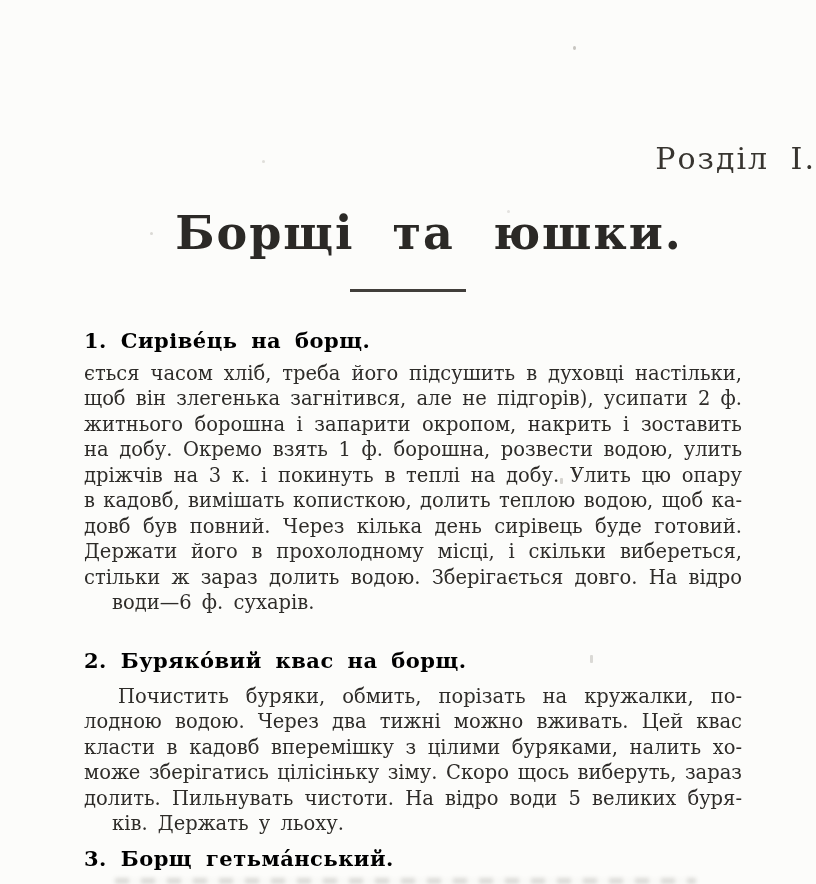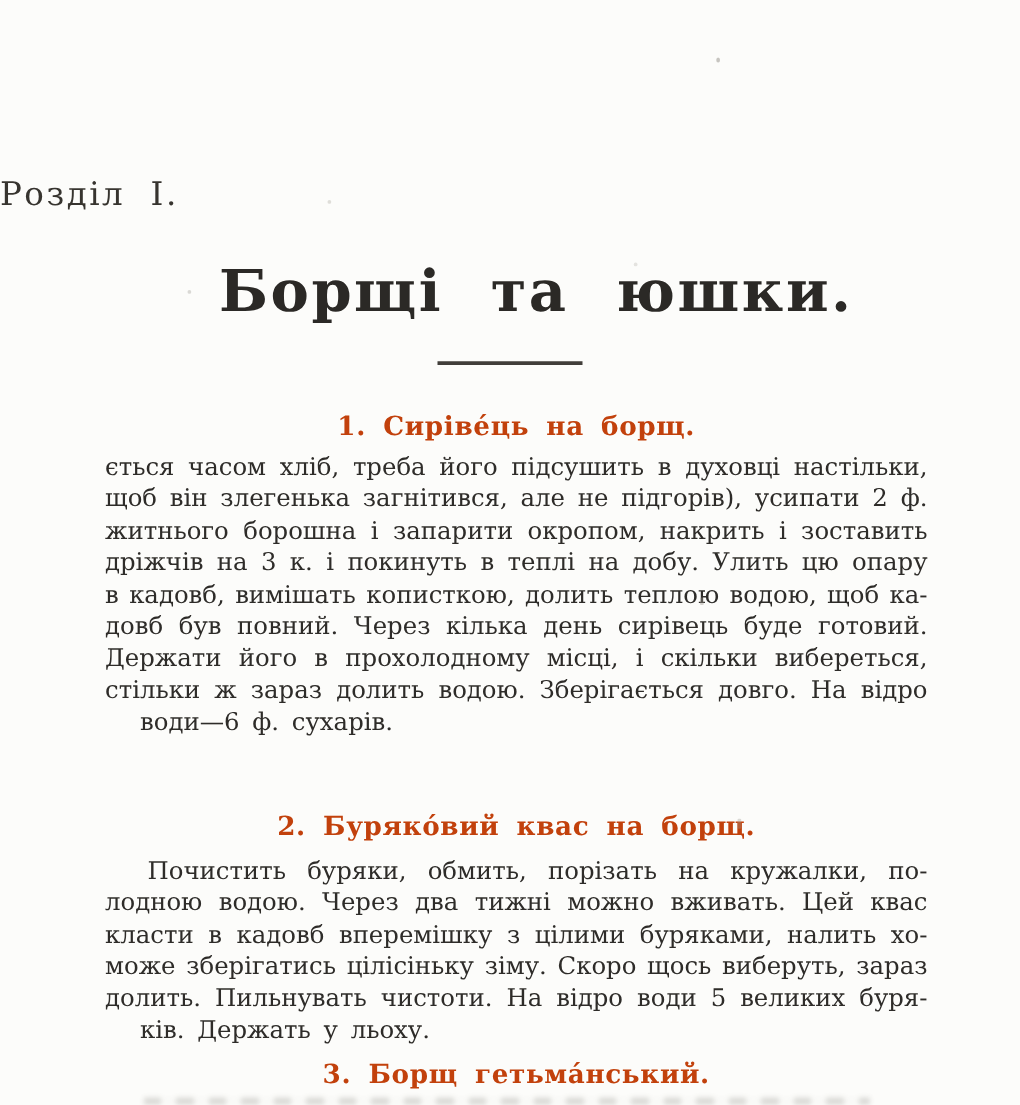--- a/index.html
+++ b/index.html
@@ -15,22 +15,22 @@
     background: #fcfcfa;
     overflow: hidden;
     font-family: "DejaVu Serif", "Liberation Serif", serif;
     color: #2d2b28;
   }
   .chapter-label {
     position: absolute;
     top: 141px;
     left: 0;
     width: 100%;
-    text-align: left;
-    font-size: 26px;
+    text-align: right;
+    font-size: 30px;
     letter-spacing: 2px;
     word-spacing: 10px;
     color: #37342f;
   }
   .chapter-title {
     position: absolute;
     top: 206px;
     left: 0;
     width: 100%;
     text-align: center;
@@ -47,26 +47,25 @@
     left: 50%;
     transform: translateX(-50%);
     width: 116px;
     height: 0;
     border-top: 3px solid #413e3a;
   }
   .section-heading {
     position: absolute;
     left: 84px;
     width: 658px;
-    text-align: center;
     font-size: 21px;
     font-weight: bold;
     letter-spacing: 0.5px;
     word-spacing: 6px;
-    color: #c2410c;
+    color: #000000;
   }
   .heading-1 { top: 328px; }
   .heading-2 { top: 648px; }
   .heading-3 { top: 846px; }
   .para {
     position: absolute;
     left: 84px;
     width: 658px;
     font-size: 19.5px;
     line-height: 25.45px;
@@ -113,20 +112,21 @@
   <div class="chapter-title">Борщі та юшки.</div>
 
   <div class="divider"></div>
 
   <div class="section-heading heading-1">1. Сиріве́ць на борщ.</div>
 
   <div class="para para-1">
     <div class="line">ється часом хліб, треба його підсушить в духовці настільки,</div>
     <div class="line">щоб він злегенька загнітився, але не підгорів), усипати 2 ф.</div>
     <div class="line">житнього борошна і запарити окропом, накрить і зоставить</div>
+    <div class="line">на добу. Окремо взять 1 ф. борошна, розвести водою, улить</div>
     <div class="line">дріжчів на 3 к. і покинуть в теплі на добу. Улить цю опару</div>
     <div class="line">в кадовб, вимішать кописткою, долить теплою водою, щоб ка-</div>
     <div class="line">довб був повний. Через кілька день сирівець буде готовий.</div>
     <div class="line">Держати його в прохолодному місці, і скільки вибереться,</div>
     <div class="line">стільки ж зараз долить водою. Зберігається довго. На відро</div>
     <div class="line last">води—6 ф. сухарів.</div>
   </div>
 
   <div class="section-heading heading-2">2. Буряко́вий квас на борщ.</div>
 

